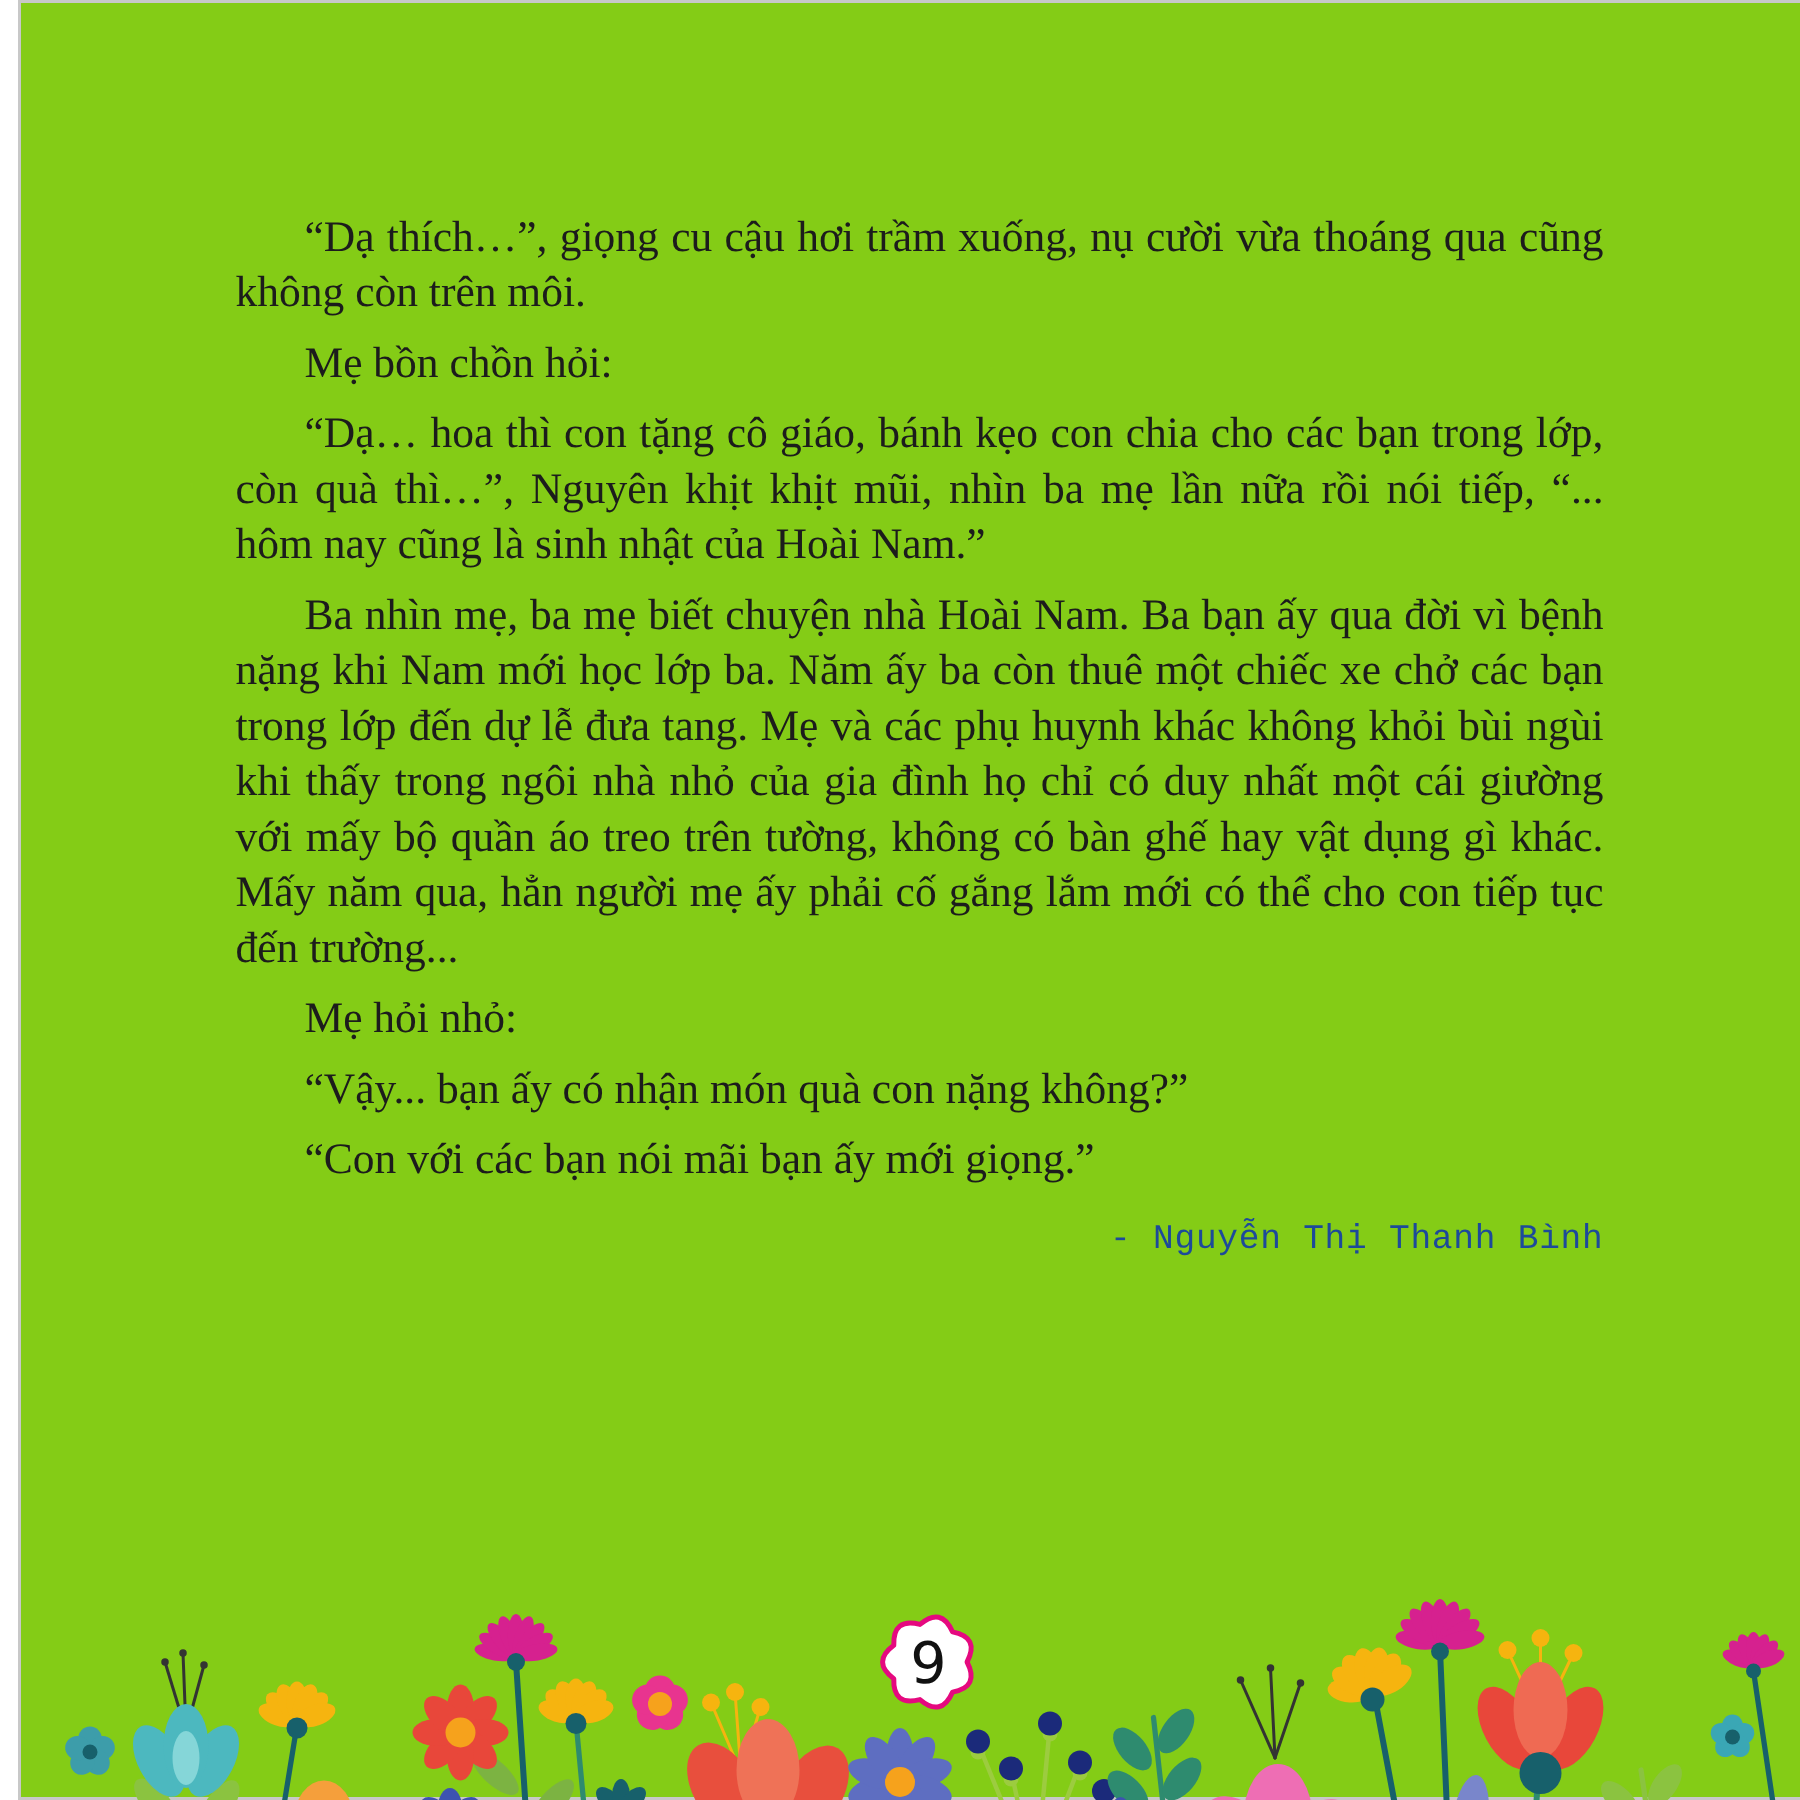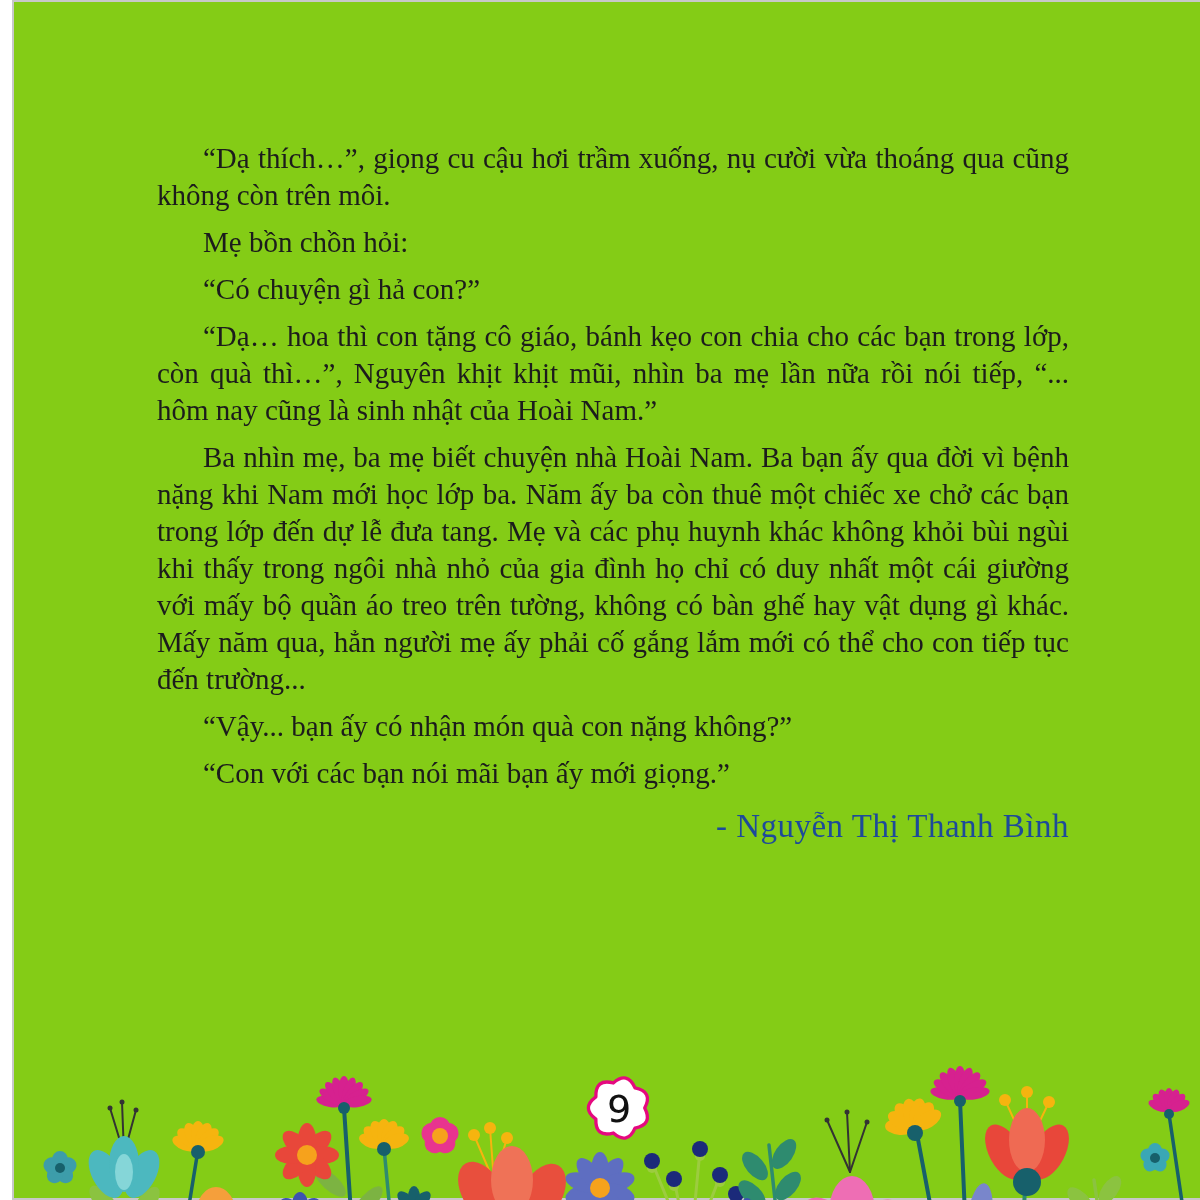--- a/index.html
+++ b/index.html
@@ -7,42 +7,42 @@
     position:relative;width:1200px;height:1200px;background:#84cc16;
     overflow:hidden;box-shadow:inset 0 0 0 2px #c8c8c8;margin-left:12px;
   }
   .story{
     position:absolute;left:145px;top:140px;width:912px;
     font-family:"Liberation Serif","DejaVu Serif",serif;
     font-size:29px;line-height:37px;color:#1c1c1c;text-align:justify;
   }
   .story p{margin:0 0 10px 0;text-indent:46px;}
   .signature{
-    font-family:Liberation Serif, serif;font-size:33px;line-height:40px;
+    font-family:Liberation Mono, monospace;font-size:23px;line-height:40px;
     color:#1d4a9a;text-align:right;margin-top:14px !important;text-indent:0 !important;
     letter-spacing:.5px;font-weight:500;
   }
   .badge{position:absolute;left:567px;top:1068px;width:80px;height:80px;}
   .badge text{
     font-family:"DejaVu Sans",sans-serif;font-size:40px;fill:#111;
     text-anchor:middle;dominant-baseline:central;
   }
   .flowers{position:absolute;left:0;bottom:0;width:1200px;height:150px;display:block;}
 </style>
 </head>
 <body>
 
 <div class="page">
 
   <main class="story">
     <p>“Dạ thích…”, giọng cu cậu hơi trầm xuống, nụ cười vừa thoáng qua cũng không còn trên môi.</p>
     <p>Mẹ bồn chồn hỏi:</p>
-    <p>“Có chuyện gì hả con?”</p>
     <p>“Dạ… hoa thì con tặng cô giáo, bánh kẹo con chia cho các bạn trong lớp, còn quà thì…”, Nguyên khịt khịt mũi, nhìn ba mẹ lần nữa rồi nói tiếp, “... hôm nay cũng là sinh nhật của Hoài Nam.”</p>
     <p>Ba nhìn mẹ, ba mẹ biết chuyện nhà Hoài Nam. Ba bạn ấy qua đời vì bệnh nặng khi Nam mới học lớp ba. Năm ấy ba còn thuê một chiếc xe chở các bạn trong lớp đến dự lễ đưa tang. Mẹ và các phụ huynh khác không khỏi bùi ngùi khi thấy trong ngôi nhà nhỏ của gia đình họ chỉ có duy nhất một cái giường với mấy bộ quần áo treo trên tường, không có bàn ghế hay vật dụng gì khác. Mấy năm qua, hẳn người mẹ ấy phải cố gắng lắm mới có thể cho con tiếp tục đến trường...</p>
+    <p>Mẹ hỏi nhỏ:</p>
     <p>“Vậy... bạn ấy có nhận món quà con nặng không?”</p>
     <p>“Con với các bạn nói mãi bạn ấy mới giọng.”</p>
     <p class="signature">- Nguyễn Thị Thanh Bình</p>
   </main>
 
   <svg class="badge" viewBox="-42 -42 84 84">
     <path d="M27,0 Q36,17.4 16.8,21.1 Q8.9,39 -6,26.3 Q-25,31.2 -24.3,11.7 Q-40,0 -24.3,-11.7 Q-25,-31.2 -6,-26.3 Q8.9,-39 16.8,-21.1 Q36,-17.4 27,0 Z" fill="#ffffff" stroke-width="3.5" stroke-linejoin="round" stroke="#e5097f"></path>
     <text x="0" y="1">9</text>
   </svg>
 

